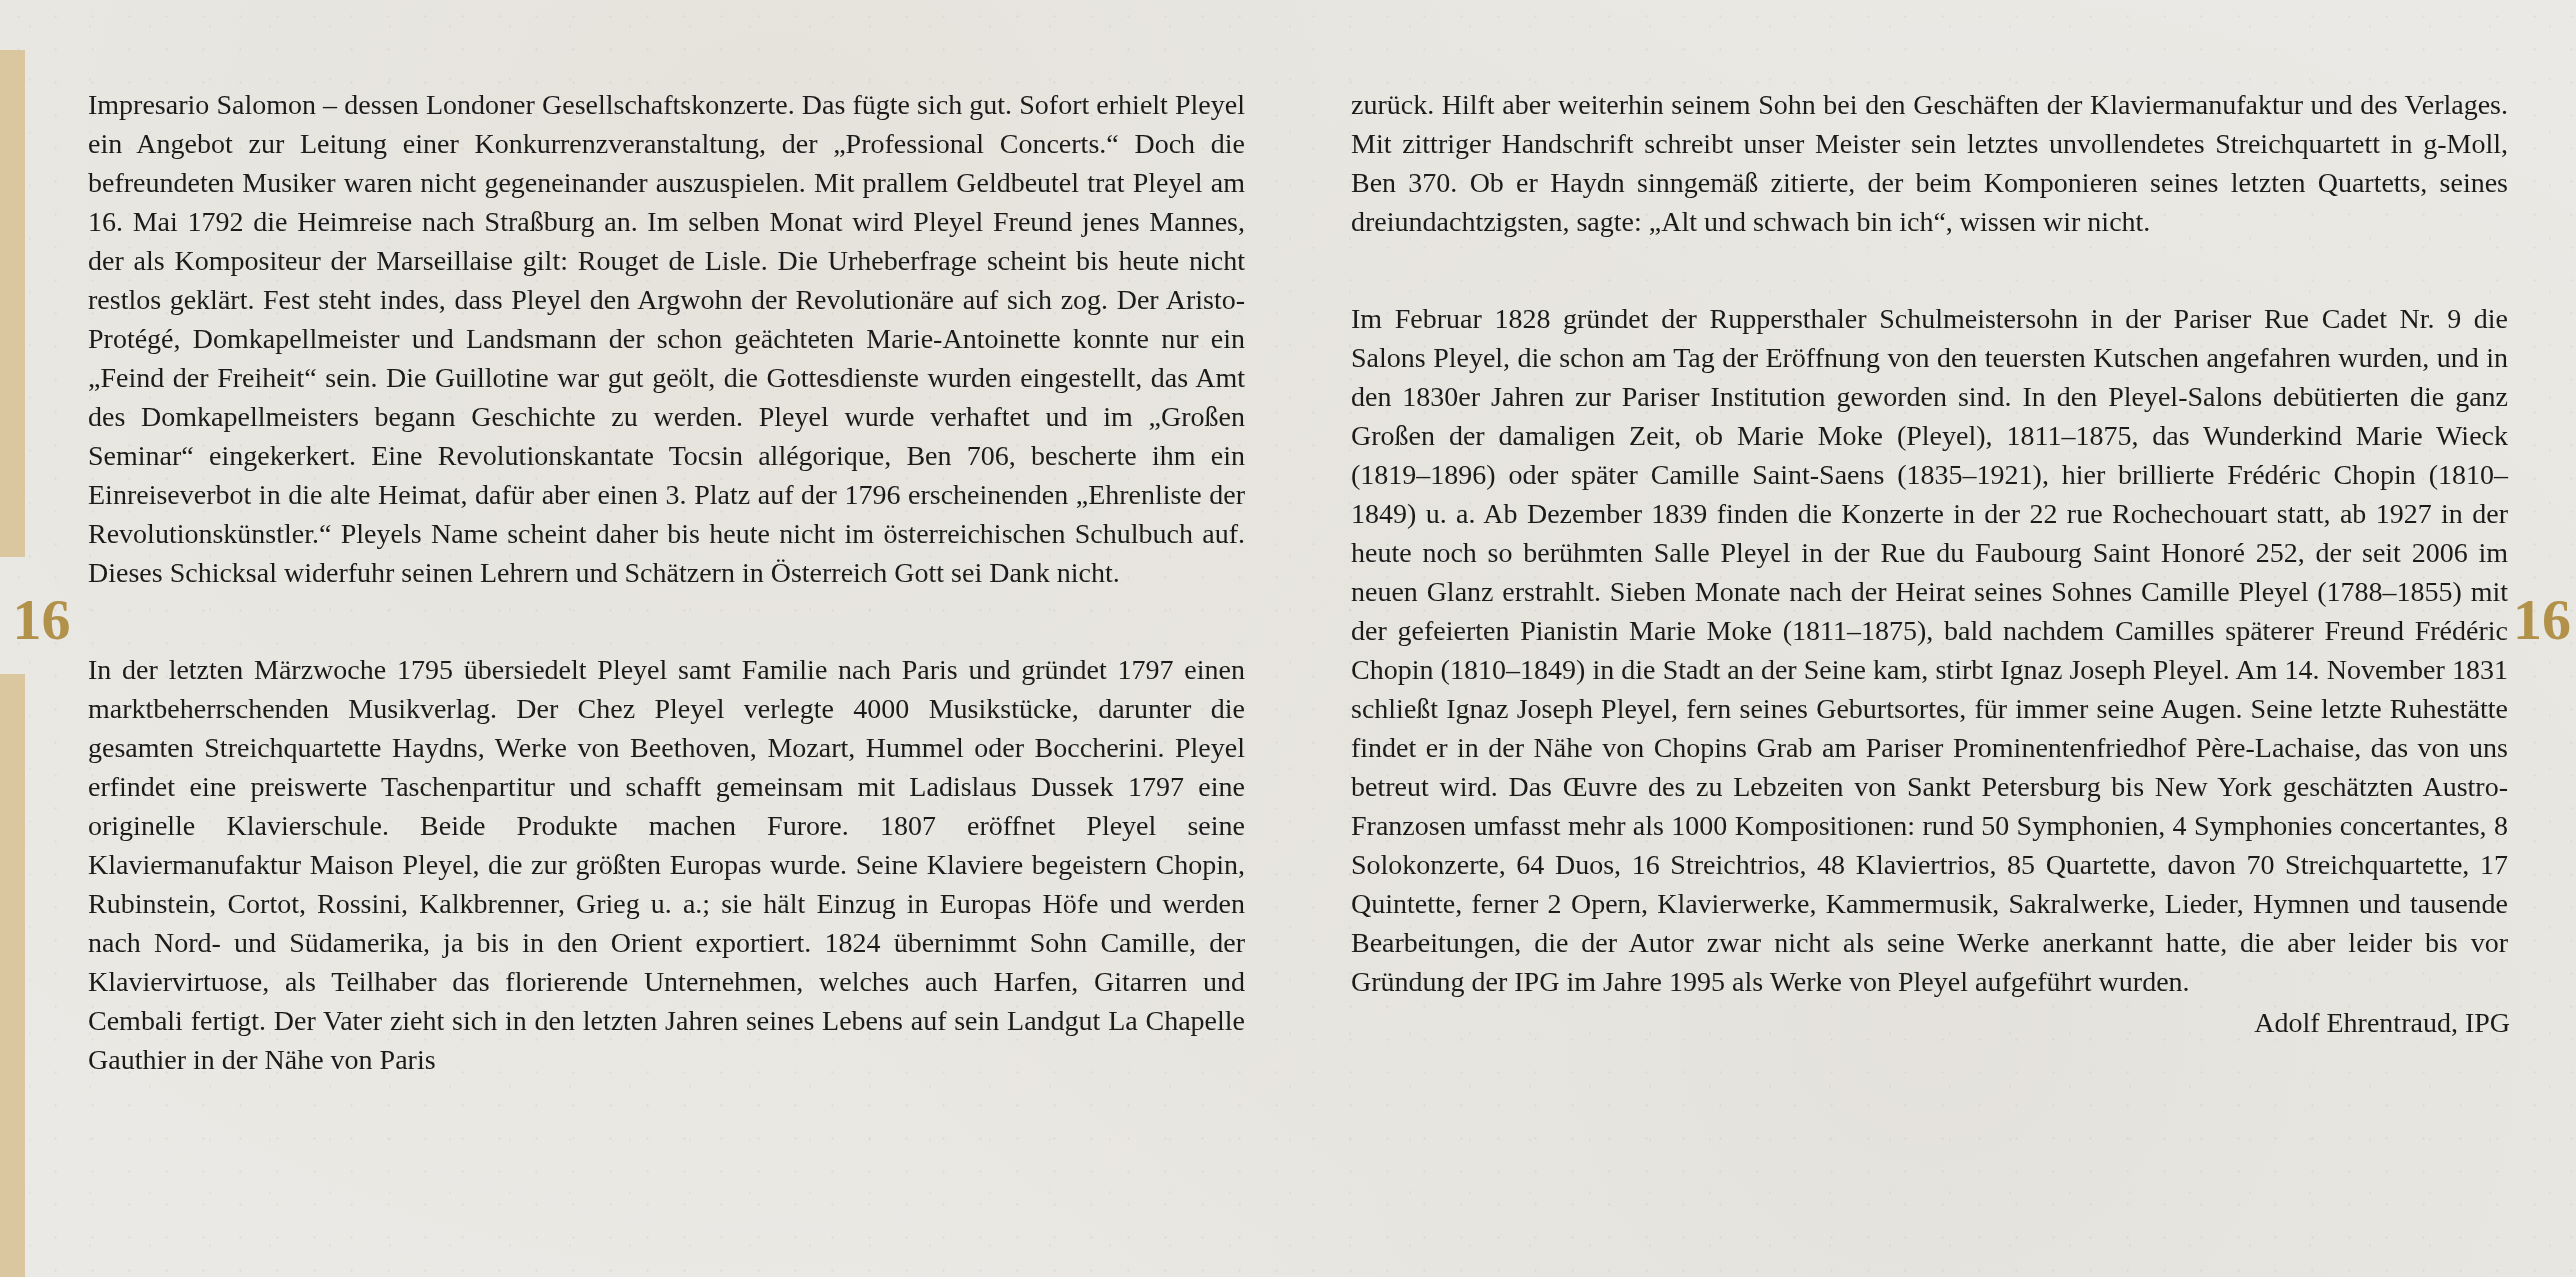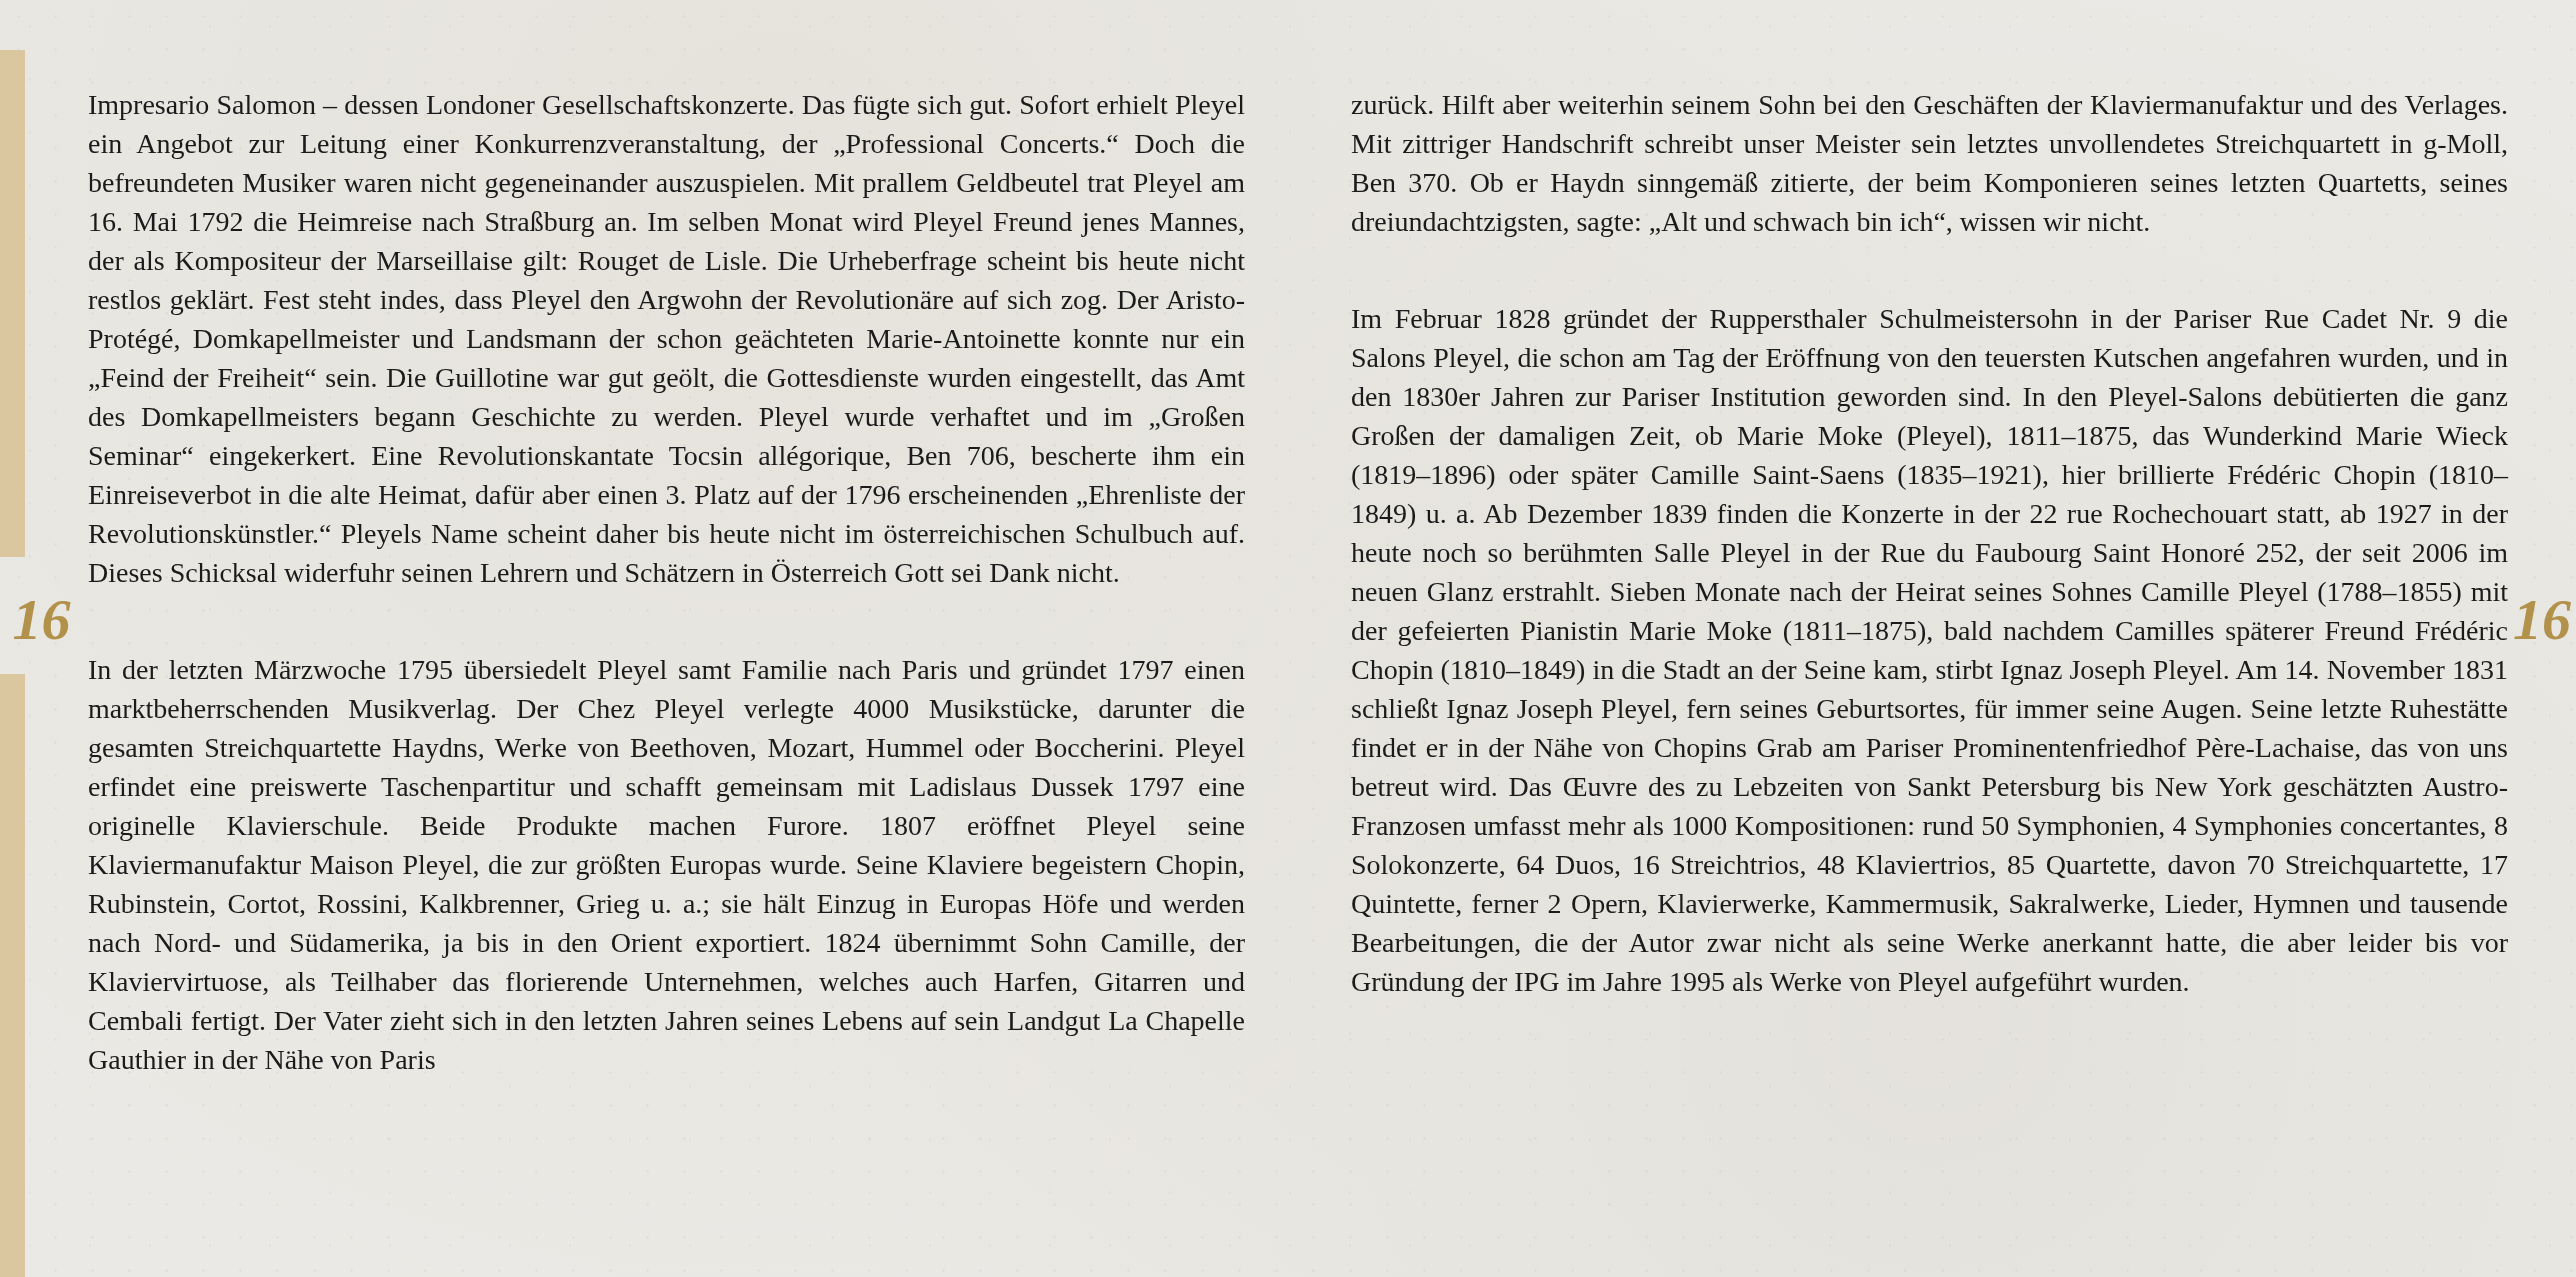--- a/index.html
+++ b/index.html
@@ -27,21 +27,20 @@
   }
   .band-top { top: 50px; height: 507px; }
   .band-bottom { top: 674px; height: 603px; }
   .page-num {
     position: absolute;
     top: 591px;
     font-size: 58px;
     line-height: 1;
     font-weight: bold;
     color: var(--page-number, #b2924b);
-    font-style: italic;
   }
   .page-num-left { left: 12.6px; }
   .page-num-right { left: 2513px; }
   .column {
     position: absolute;
     top: 83px;
     width: 1161px;
     font-size: 28px;
     line-height: 39px;
     text-align: justify;
@@ -67,14 +66,15 @@
 <div class="page-num page-num-right">16</div>
 
 <main class="column column-left">
   <p class="para"><span>Impresario Salomon – dessen Londoner Gesellschaftskonzerte. Das fügte sich gut. Sofort erhielt Pleyel ein Angebot zur Leitung einer Konkurrenzveranstaltung, der „Professional Concerts.“ Doch die befreundeten Musiker waren nicht gegeneinander auszuspielen. Mit prallem Geldbeutel trat Pleyel am 16. Mai 1792 die Heimreise nach Straßburg an. Im selben Monat wird Pleyel Freund jenes Mannes, der als Kompositeur der Marseillaise gilt: Rouget de Lisle. Die Urheberfrage scheint bis heute nicht restlos geklärt. Fest steht indes, dass Pleyel den Argwohn der Revolutionäre auf sich zog. Der Aristo-Protégé, Domkapellmeister und Landsmann der schon geächteten Marie-Antoinette konnte nur ein „Feind der Freiheit“ sein. Die Guillotine war gut geölt, die Gottesdienste wurden eingestellt, das Amt des Domkapellmeisters begann Geschichte zu werden. Pleyel wurde verhaftet und im „Großen Seminar“ eingekerkert. Eine Revolutionskantate </span><span class="it">Tocsin allégorique</span><span>, Ben 706, bescherte ihm ein Einreiseverbot in die alte Heimat, dafür aber einen 3. Platz auf der 1796 erscheinenden „Ehrenliste der Revolutionskünstler.“ Pleyels Name scheint daher bis heute nicht im österreichischen Schulbuch auf. Dieses Schicksal widerfuhr seinen Lehrern und Schätzern in Österreich Gott sei Dank nicht.</span></p>
   <p class="para"><span>In der letzten Märzwoche 1795 übersiedelt Pleyel samt Familie nach Paris und gründet 1797 einen marktbeherrschenden Musikverlag. Der </span><span class="it">Chez Pleyel</span><span> verlegte 4000 Musikstücke, darunter die gesamten Streichquartette Haydns, Werke von Beethoven, Mozart, Hummel oder Boccherini. Pleyel erfindet eine preiswerte Taschenpartitur und schafft gemeinsam mit Ladislaus Dussek 1797 eine originelle Klavierschule. Beide Produkte machen Furore. 1807 eröffnet Pleyel seine Klaviermanufaktur </span><span class="it">Maison Pleyel</span><span>, die zur größten Europas wurde. Seine Klaviere begeistern Chopin, Rubinstein, Cortot, Rossini, Kalkbrenner, Grieg u. a.; sie hält Einzug in Europas Höfe und werden nach Nord- und Südamerika, ja bis in den Orient exportiert. 1824 übernimmt Sohn Camille, der Klaviervirtuose, als Teilhaber das florierende Unternehmen, welches auch Harfen, Gitarren und Cembali fertigt. Der Vater zieht sich in den letzten Jahren seines Lebens auf sein Landgut </span><span class="it">La Chapelle Gauthier</span><span> in der Nähe von Paris</span></p>
 </main>
 
 <main class="column column-right">
   <p class="para"><span>zurück. Hilft aber weiterhin seinem Sohn bei den Geschäften der Klaviermanufaktur und des Verlages. Mit zittriger Handschrift schreibt unser Meister sein letztes unvollendetes </span><span class="it">Streichquartett in g-Moll</span><span>, Ben 370. Ob er Haydn sinngemäß zitierte, der beim Komponieren seines letzten Quartetts, seines dreiundachtzigsten, sagte: „Alt und schwach bin ich“, wissen wir nicht.</span></p>
   <p class="para"><span>Im Februar 1828 gründet der Ruppersthaler Schulmeistersohn in der Pariser Rue Cadet Nr. 9 die Salons Pleyel, die schon am Tag der Eröffnung von den teuersten Kutschen angefahren wurden, und in den 1830er Jahren zur Pariser Institution geworden sind. In den Pleyel-Salons debütierten die ganz Großen der damaligen Zeit, ob Marie Moke (Pleyel), 1811–1875, das Wunderkind Marie Wieck (1819–1896) oder später Camille Saint-Saens (1835–1921), hier brillierte Frédéric Chopin (1810–1849) u. a. Ab Dezember 1839 finden die Konzerte in der 22 rue Rochechouart statt, ab 1927 in der heute noch so berühmten Salle Pleyel in der Rue du Faubourg Saint Honoré 252, der seit 2006 im neuen Glanz erstrahlt. Sieben Monate nach der Heirat seines Sohnes Camille Pleyel (1788–1855) mit der gefeierten Pianistin Marie Moke (1811–1875), bald nachdem Camilles späterer Freund Frédéric Chopin (1810–1849) in die Stadt an der Seine kam, stirbt Ignaz Joseph Pleyel. Am 14. November 1831 schließt Ignaz Joseph Pleyel, fern seines Geburtsortes, für immer seine Augen. Seine letzte Ruhestätte findet er in der Nähe von Chopins Grab am Pariser Prominentenfriedhof Père-Lachaise, das von uns betreut wird. Das Œuvre des zu Lebzeiten von Sankt Petersburg bis New York geschätzten Austro-Franzosen umfasst mehr als 1000 Kompositionen: rund 50 Symphonien, 4 Symphonies concertantes, 8 Solokonzerte, 64 Duos, 16 Streichtrios, 48 Klaviertrios, 85 Quartette, davon 70 Streichquartette, 17 Quintette, ferner 2 Opern, Klavierwerke, Kammermusik, Sakralwerke, Lieder, Hymnen und tausende Bearbeitungen, die der Autor zwar nicht als seine Werke anerkannt hatte, die aber leider bis vor Gründung der IPG im Jahre 1995 als Werke von Pleyel aufgeführt wurden.</span></p>
+  <p class="signature">Adolf Ehrentraud, IPG</p>
 </main>
 
 
 </body></html>

